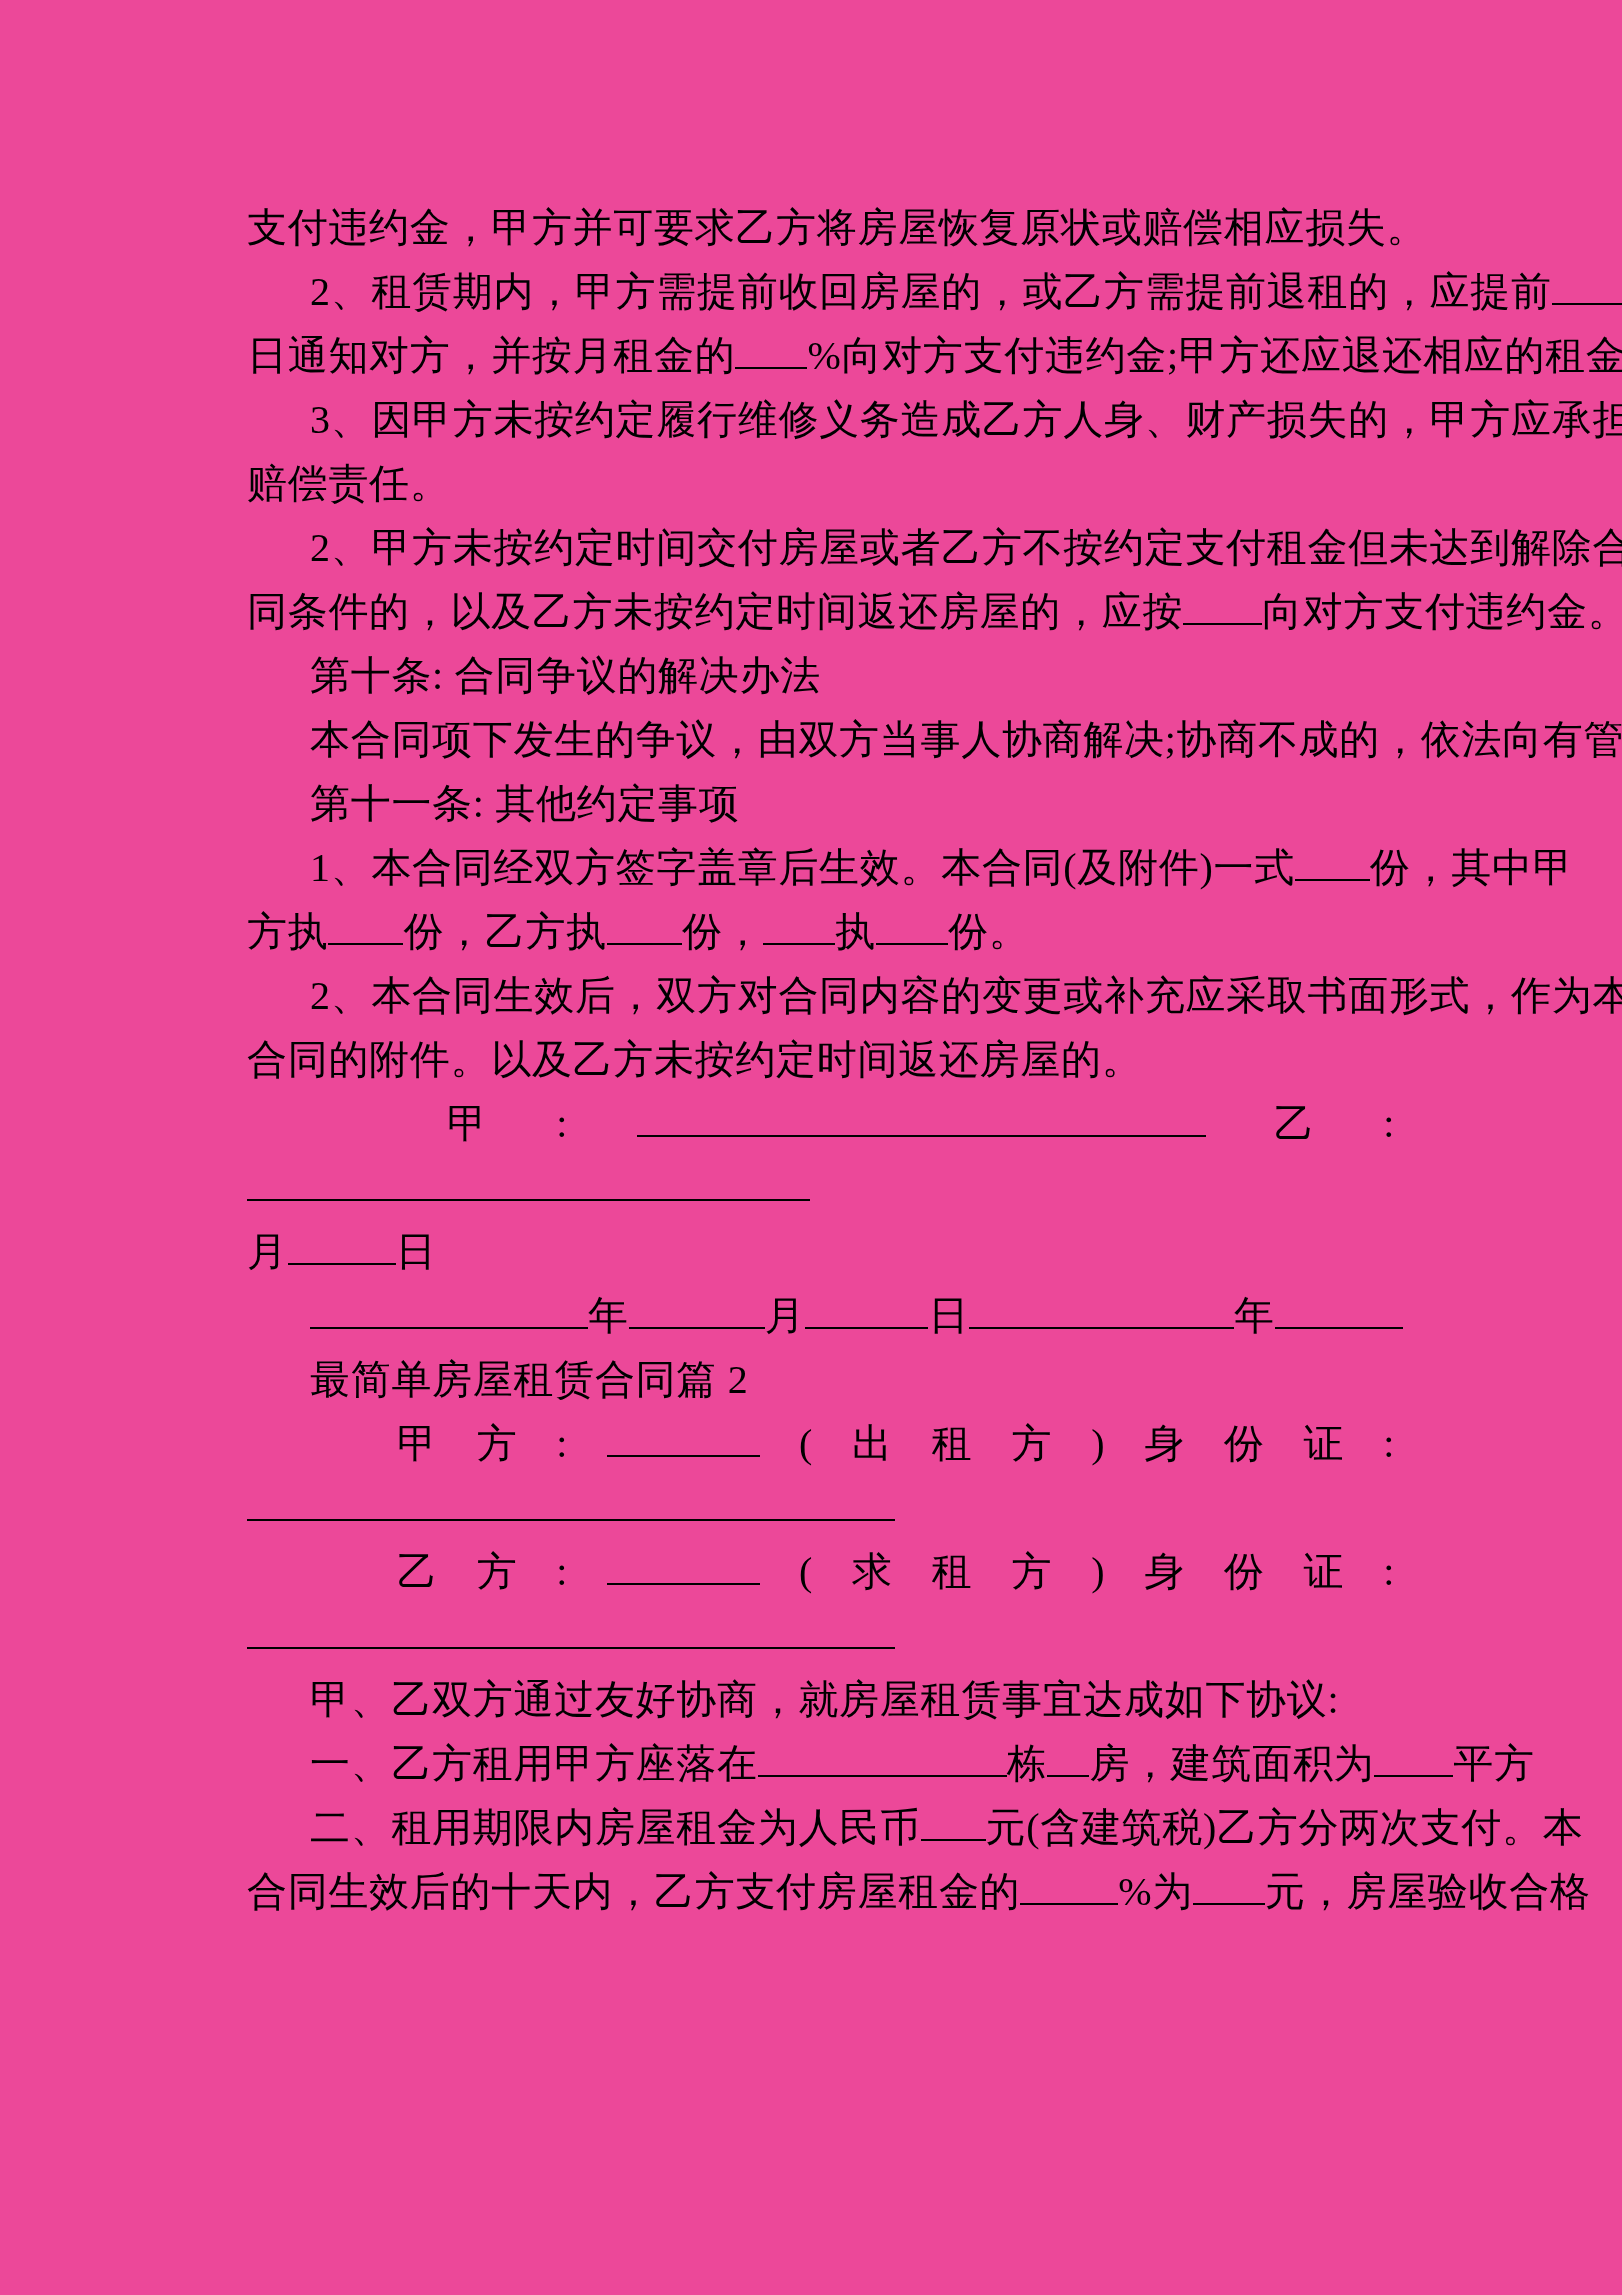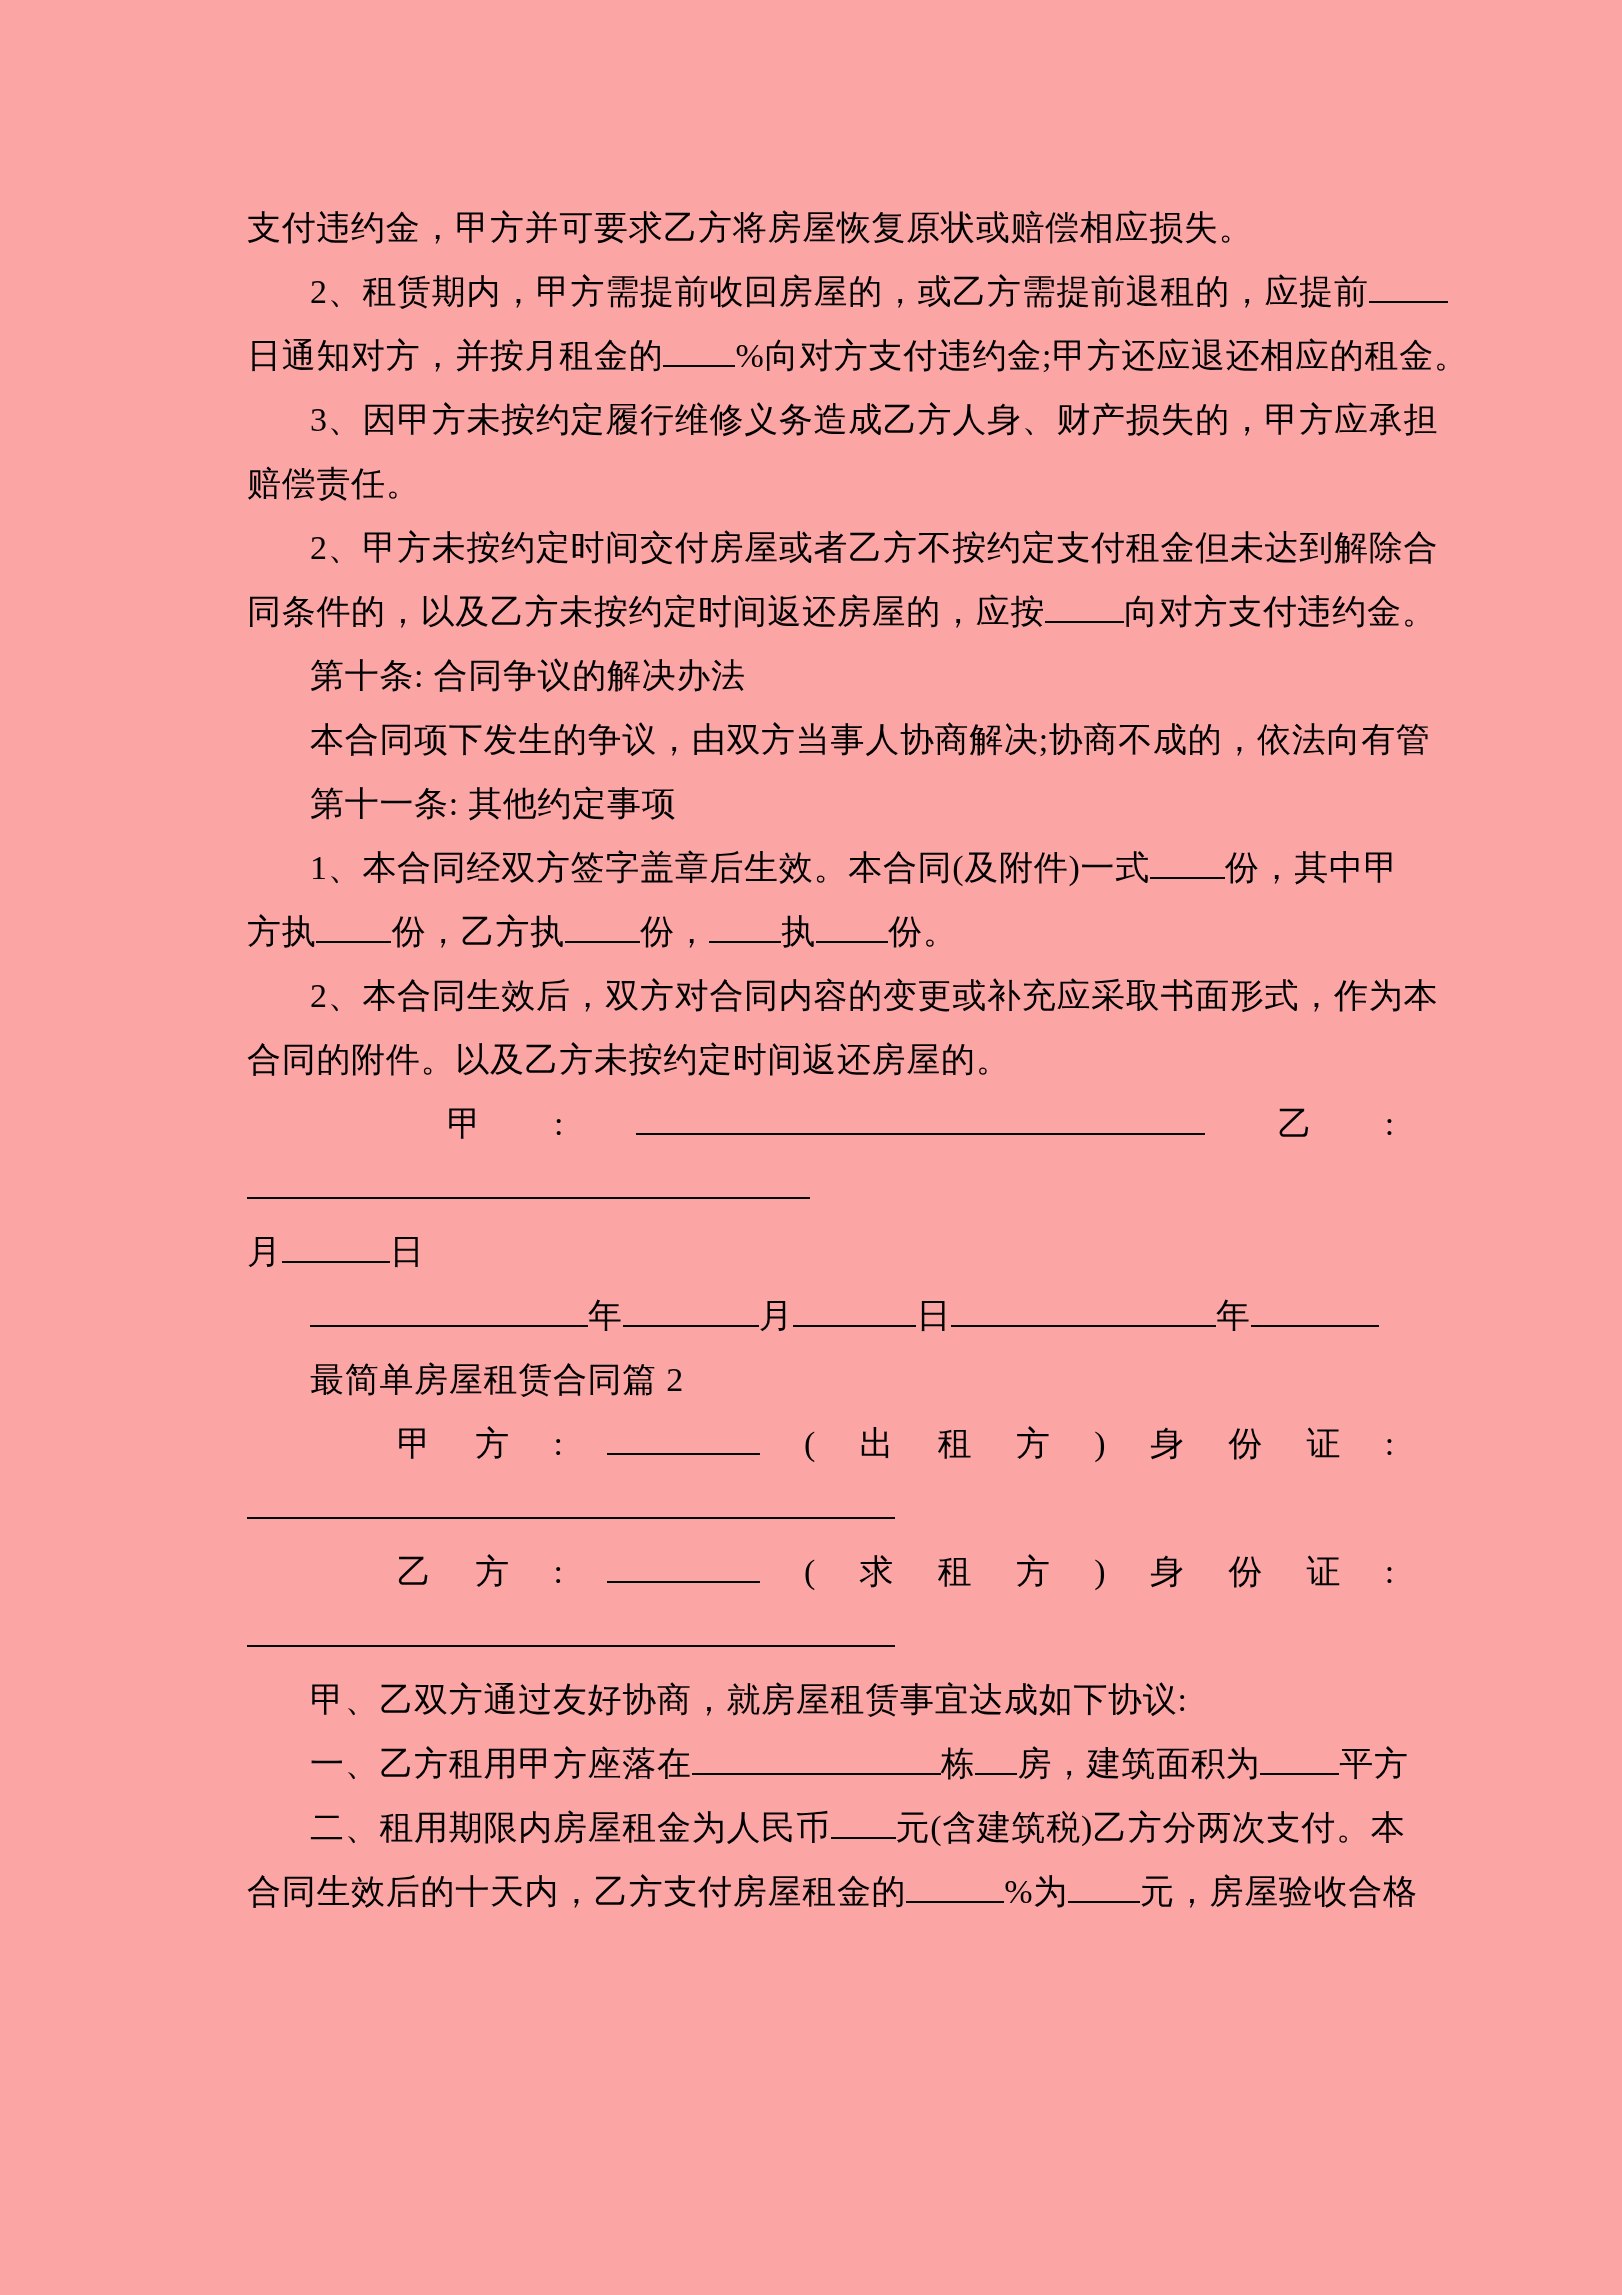--- a/index.html
+++ b/index.html
@@ -4,26 +4,26 @@
 <style>
   html, body {
     margin: 0;
     padding: 0;
     background: #ffffff;
   }
   .page {
     position: relative;
     width: 1623px;
     height: 2295px;
-    background: #fca5a5;
+    background: #ec4899;
     box-sizing: border-box;
     padding: 196px 228px 0 247px;
     overflow: hidden;
     font-family: "Liberation Serif", "DejaVu Serif", serif;
-    font-size: 34px;
+    font-size: 40px;
     color: #000000;
   }
   .line {
     height: 64px;
     line-height: 64px;
     white-space: nowrap;
   }
   .line.indent {
     padding-left: 63px;
   }

